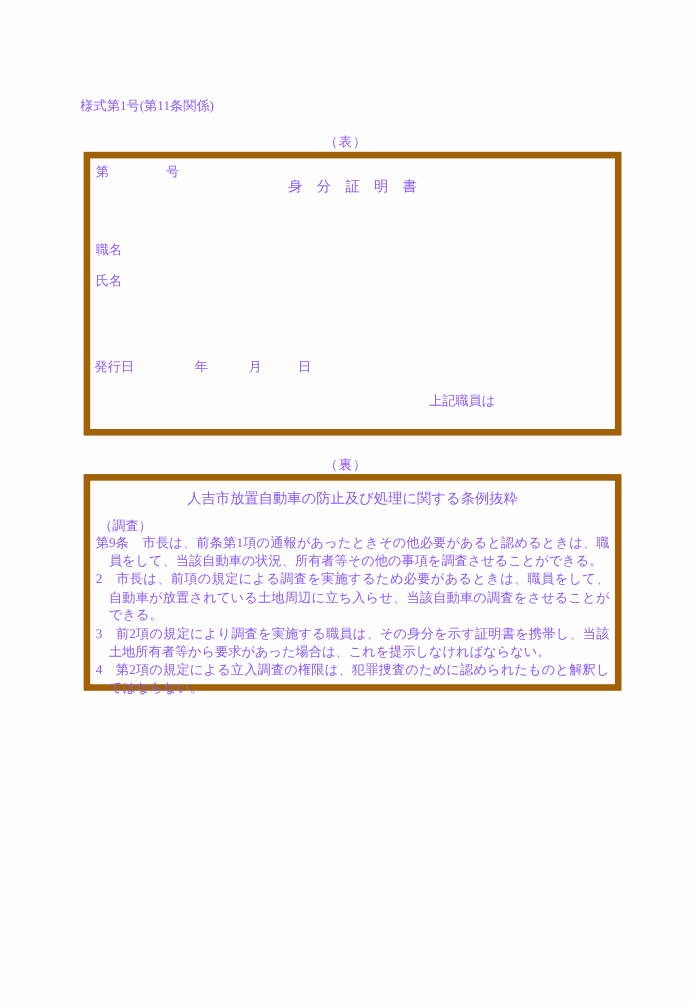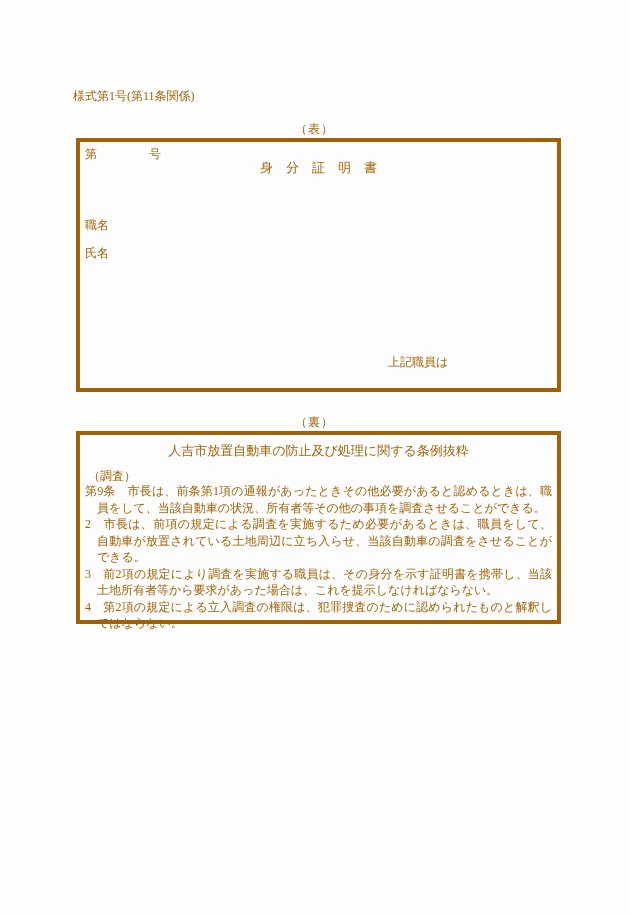--- a/index.html
+++ b/index.html
@@ -2,30 +2,30 @@
 <html><head>
 <meta charset="utf-8">
 <style>
   html, body { margin: 0; padding: 0; background: #ffffff; }
   .sheet {
     position: relative;
     width: 630px;
     height: 915px;
     background: #fefefe;
     font-family: "Liberation Serif", "DejaVu Serif", serif;
-    color: #a16207;
+    color: #8b5cf6;
     font-size: 12px;
     overflow: hidden;
   }
   .abs { position: absolute; white-space: nowrap; }
   .box {
     position: absolute;
     left: 76px;
     width: 477px;
-    border: 4px solid #a16207;
+    border: 6px solid #a16207;
     background: #fdfdfd;
   }
   .front-box { top: 138px; height: 246px; }
   .back-box  { top: 431px; height: 185px; }
   .side-label { left: 76px; width: 477px; text-align: center; letter-spacing: 1px; }
   .cert-title {
     position: absolute;
     top: 17px; left: 0; right: 0;
     text-align: center;
     font-size: 13px;
@@ -78,20 +78,23 @@
     </div>
 
     <div class="cert-title">身　分　証　明　書</div>
 
 
     <div class="abs" style="left:5px; top:75px;">職名</div>
 
     <div class="abs" style="left:5px; top:103px;">氏名</div>
 
 
+    <div class="abs" style="left:4px; top:181px;">
+      <span>発行日</span><span class="sp w55"></span><span>年</span><span class="sp w37"></span><span>月</span><span class="sp w33"></span><span>日</span>
+    </div>
 
     <div class="abs" style="left:308px; top:212px;">上記職員は</div>
   </div>
 
   <div class="abs side-label" style="top:414px;">（裏）</div>
 
   <div class="box back-box">
 
     <div class="back-title">人吉市放置自動車の防止及び処理に関する条例抜粋</div>
 

